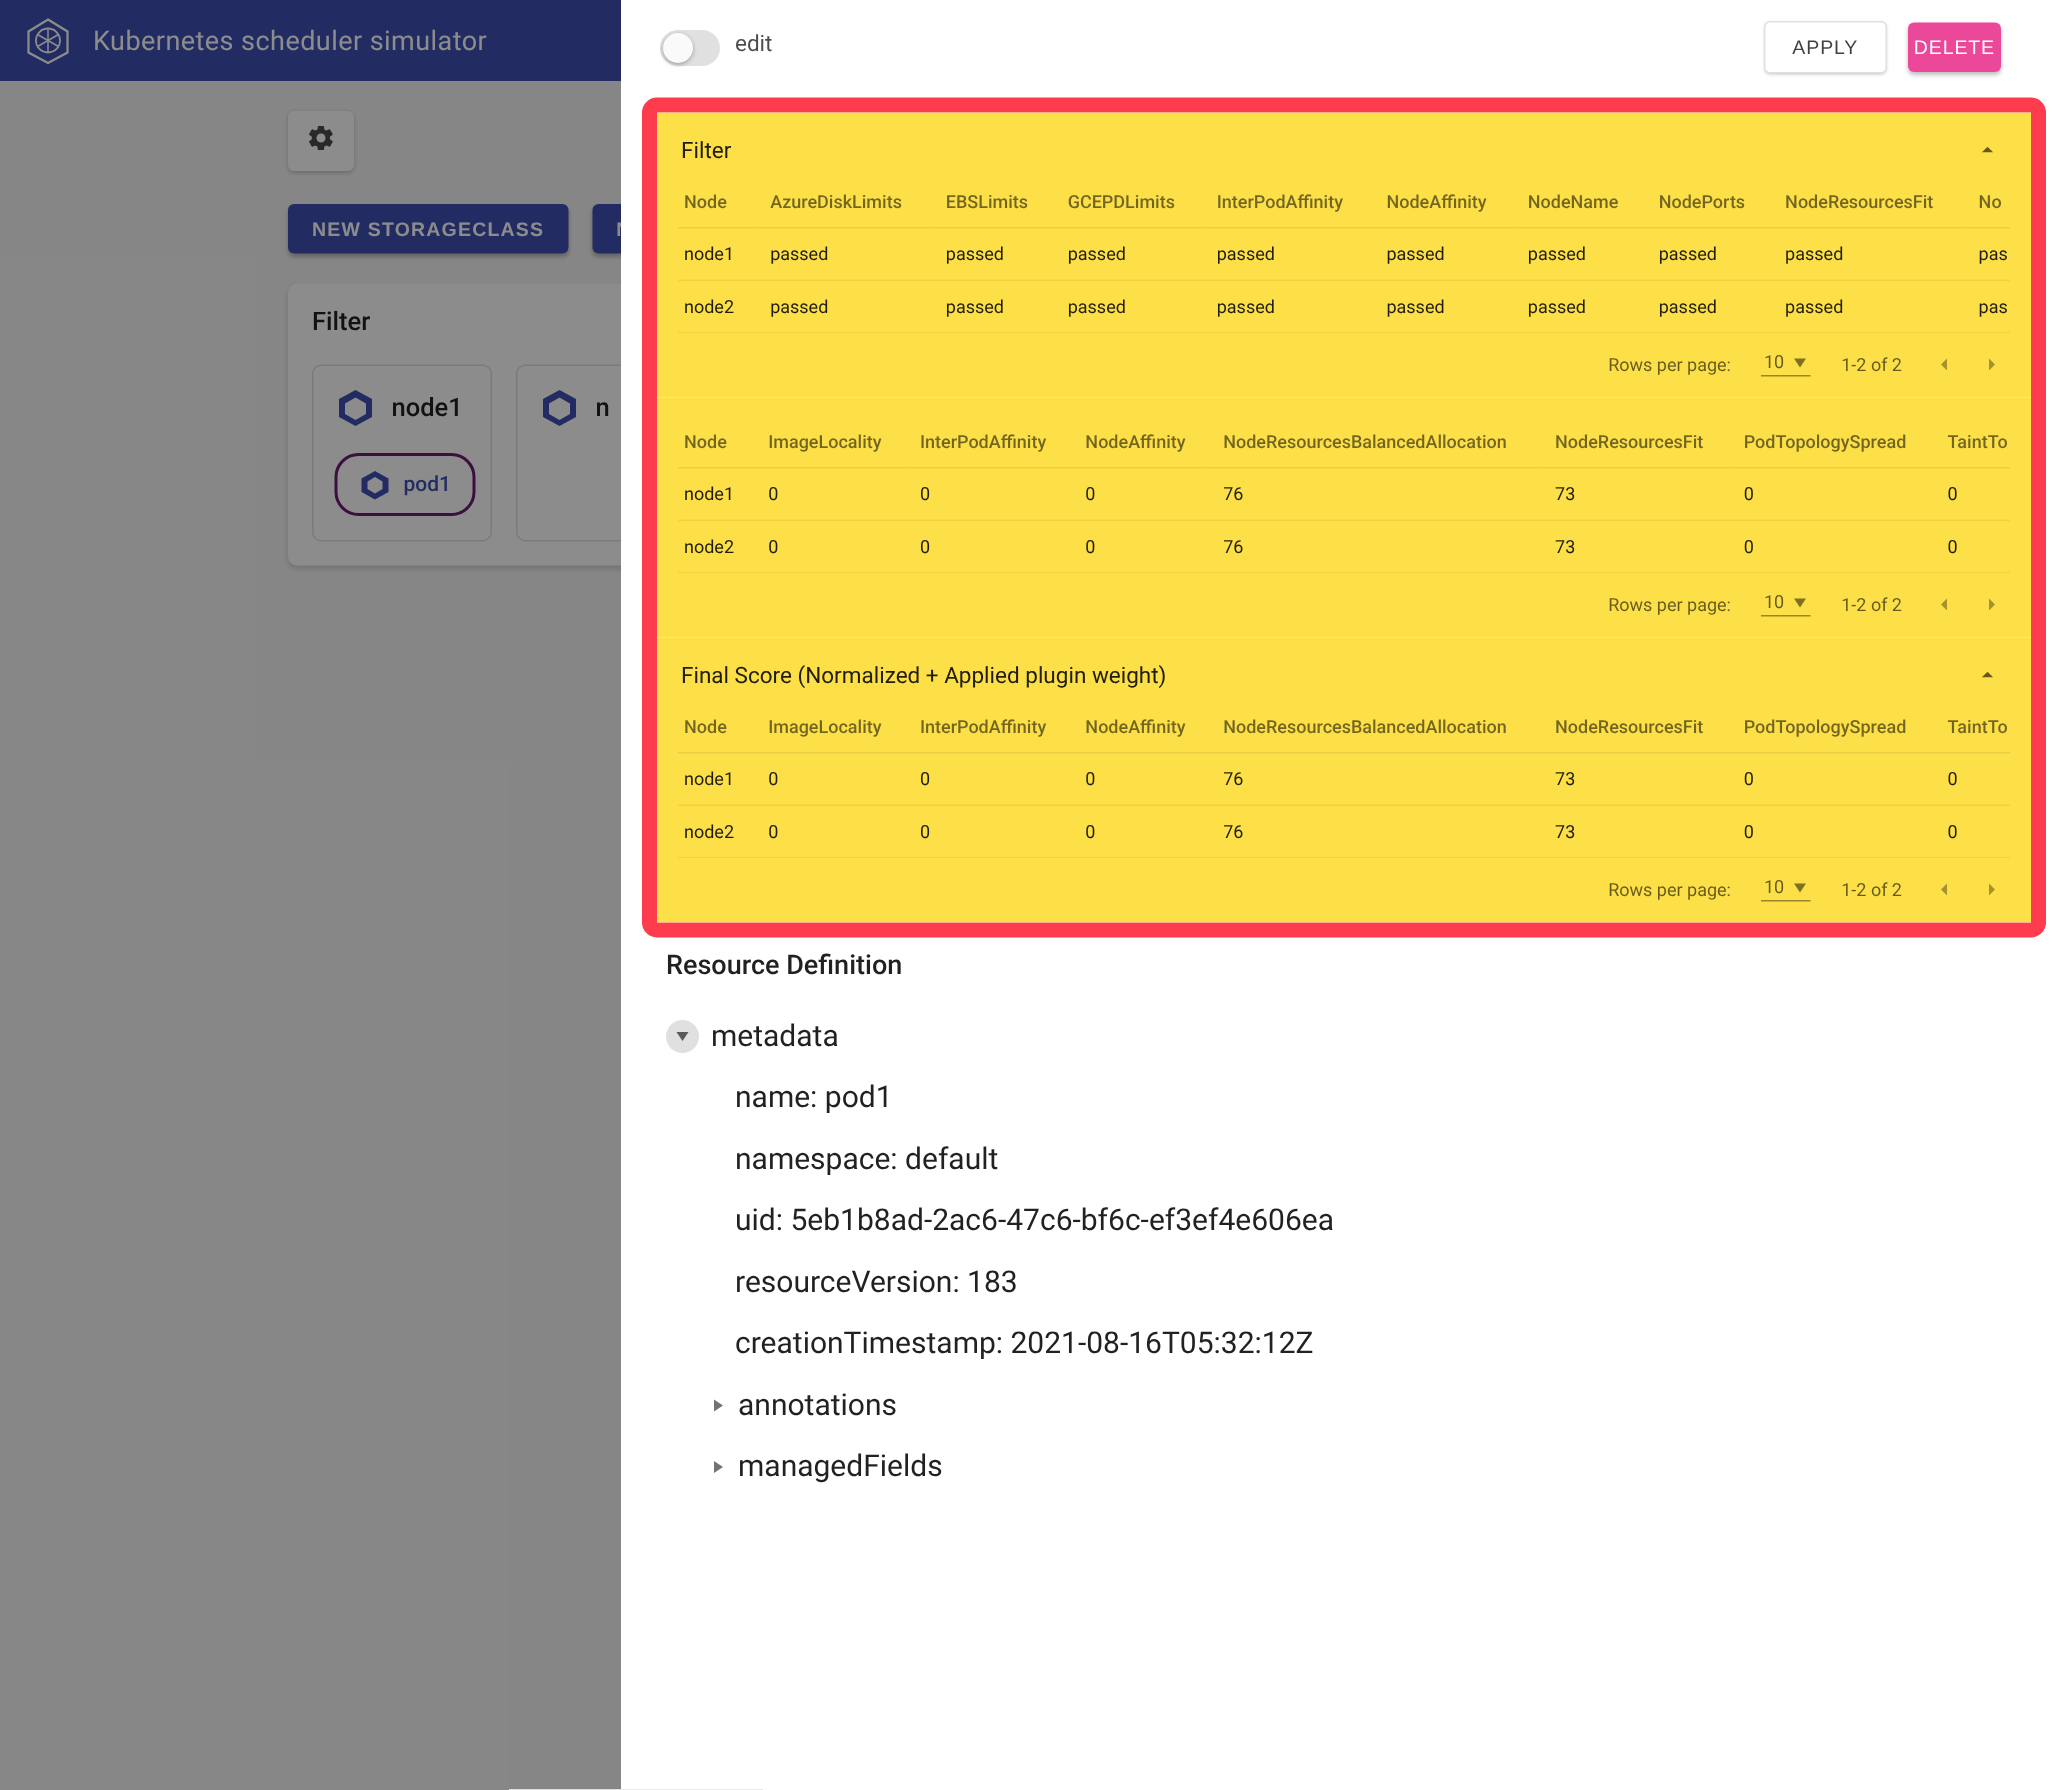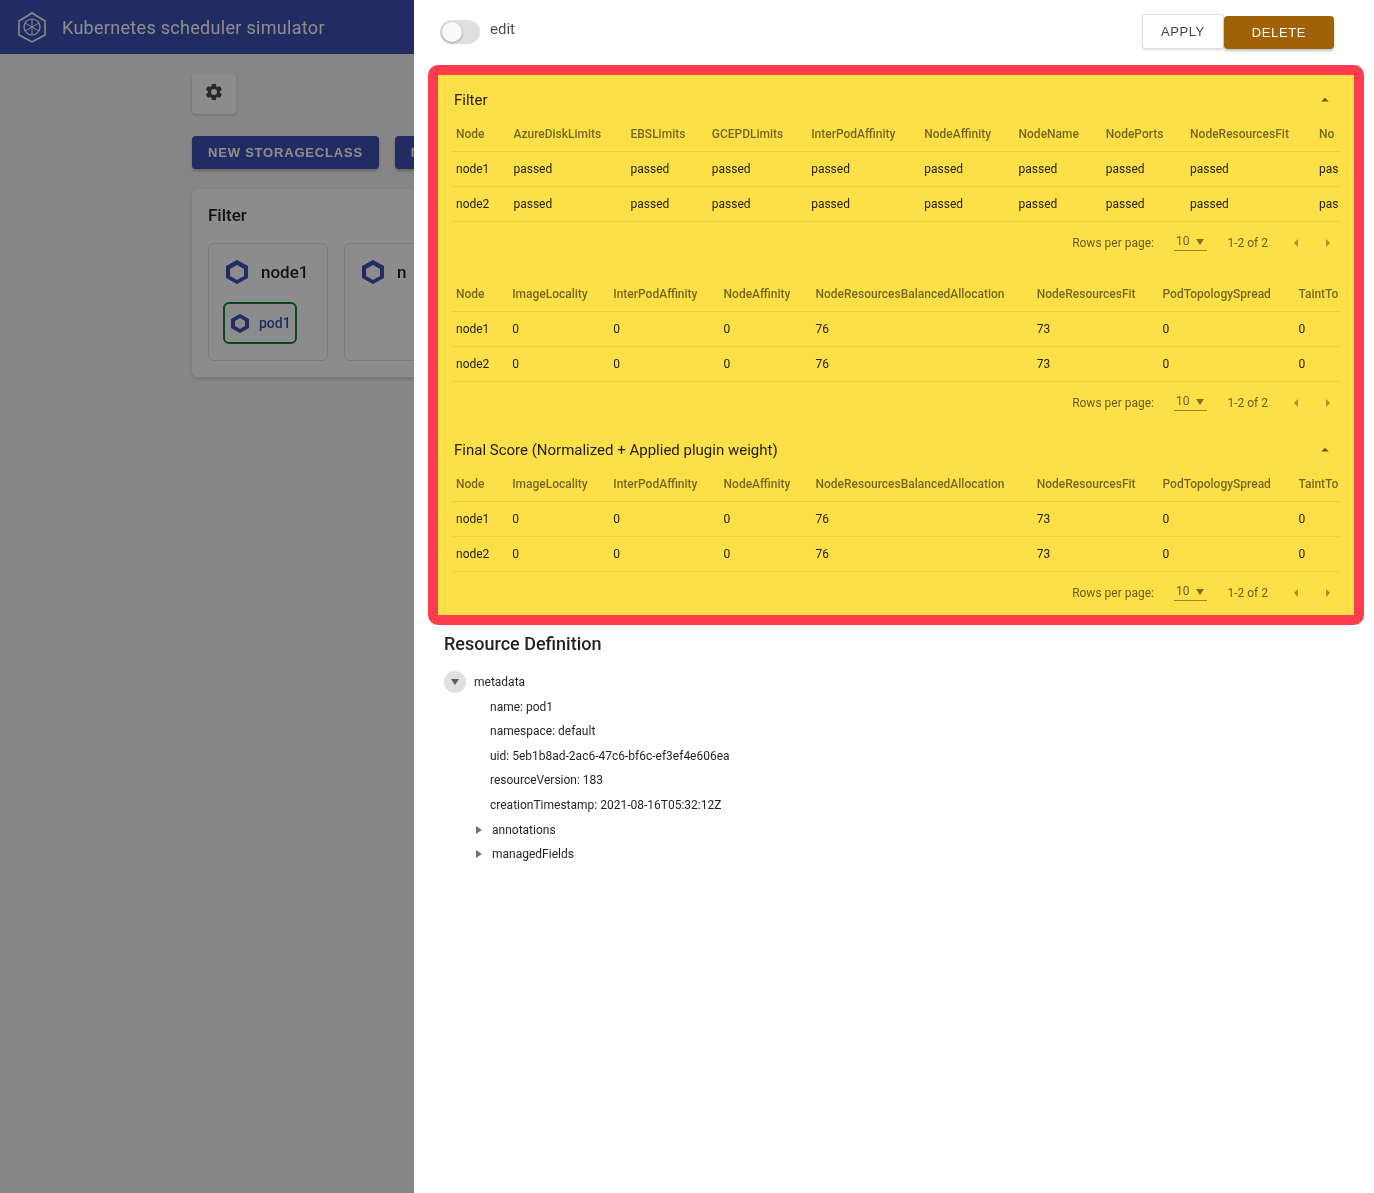--- a/index.html
+++ b/index.html
@@ -15,41 +15,41 @@
 .gear-card { background: #fff; border-radius: 4px; width: 44px; height: 40px; display: flex; align-items: center; justify-content: center; box-shadow: 0 1px 3px rgba(0,0,0,.2); margin-bottom: 22px; }
 .btn-row { display: flex; gap: 16px; margin-bottom: 20px; }
 .blue-btn { background: #3f51b5; color: #fff; font-size: 13px; font-weight: 700; letter-spacing: .8px; padding: 9px 16px; border: none; border-radius: 4px; box-shadow: 0 2px 3px rgba(0,0,0,.25); cursor: pointer; }
 .nodes-panel { background: #fff; border-radius: 6px; box-shadow: 0 2px 4px rgba(0,0,0,.15); width: 260px; padding: 16px; }
 .nodes-panel h3 { font-size: 17px; font-weight: 500; margin-bottom: 18px; }
 .node-cards { display: flex; gap: 16px; }
 .node-card { border: 1px solid #e0e0e0; border-radius: 6px; padding: 14px 14px 16px; min-width: 120px; }
 .node-head { display: flex; align-items: center; gap: 10px; margin-bottom: 16px; }
 .hex-icon { width: 28px; height: 28px; }
 .node-name { font-size: 17px; font-weight: 500; }
-.pod-chip { border: 2px solid #15803d; border-radius: 6px; display: inline-flex; align-items: center; gap: 8px; padding: 8px 4px; }
+.pod-chip { border: 2px solid #701a75; border-radius: 16px; display: inline-flex; align-items: center; gap: 8px; padding: 8px 14px; }
 .pod-icon { width: 22px; height: 22px; }
 .pod-label { font-size: 14px; color: #3f51b5; font-weight: 500; }
 
 
 .dim-overlay { position: absolute; inset: 0; background: rgba(0,0,0,.45); }
 
 
 .side-panel { position: absolute; top: 0; right: 0; width: 960px; height: 100%; background: #fff; overflow-y: auto; }
 
 
 .res-header { padding: 14px 20px 0 20px; }
 .res-title { font-size: 15px; color: rgba(0,0,0,.87); margin-bottom: 12px; }
 .header-row { display: flex; align-items: center; justify-content: space-between; padding-right: 8px; }
 .edit-toggle { display: flex; align-items: flex-start; gap: 10px; margin-left: 6px; }
 .switch { width: 40px; height: 24px; background: #e0e0e0; border-radius: 12px; position: relative; cursor: pointer; }
 .switch::after { content: ""; position: absolute; left: 2px; top: 2px; width: 20px; height: 20px; background: #fafafa; border-radius: 50%; box-shadow: 0 1px 3px rgba(0,0,0,.3); }
 .edit-label { font-size: 15px; color: rgba(0,0,0,.7); }
-.actions { display: flex; align-items: flex-end; margin-right:12px; }
+.actions { display: flex; gap: 14px; align-items: center; margin-right:12px; }
 .btn-apply { background: #fff; color: rgba(0,0,0,.75); border: 1px solid rgba(0,0,0,.12); font-weight: 500; font-size: 13px; letter-spacing: .6px; padding: 9px 18px; border-radius: 4px; box-shadow: 0 1px 2px rgba(0,0,0,.15); cursor: pointer; }
-.btn-delete { background: #a16207; color: #fff; border: none; font-weight: 500; font-size: 13px; letter-spacing: .6px; padding: 9px 28px; border-radius: 4px; box-shadow: 0 2px 3px rgba(0,0,0,.25); cursor: pointer; }
+.btn-delete { background: #ec4899; color: #fff; border: none; font-weight: 500; font-size: 13px; letter-spacing: .6px; padding: 9px 4px; border-radius: 4px; box-shadow: 0 2px 3px rgba(0,0,0,.25); cursor: pointer; }
 
 
 .highlight-box { border: 10px solid #ff3b4e; border-radius: 10px; margin: 16px 10px 0 14px; overflow: hidden; }
 
 
 .section { background: #fde047; padding: 12px 14px 0 14px; }
 .section + .section { border-top: none; }
 .sec-head { display: flex; align-items: center; justify-content: space-between; padding: 4px 6px 8px 2px; }
 .sec-title { font-size: 15px; font-weight: 400; }
 .chevron { width: 18px; height: 18px; color: rgba(0,0,0,.6); cursor: pointer; }
@@ -62,21 +62,21 @@
 th:first-child, td:first-child { padding-left: 4px; }
 
 .table-footer { display: flex; justify-content: flex-end; align-items: center; gap: 20px; font-size: 12px; color: rgba(0,0,0,.6); padding: 12px 4px 14px; }
 .rows-sel { display: flex; align-items: center; gap: 6px; border-bottom: 1px solid rgba(0,0,0,.4); padding: 0 2px 2px; cursor: pointer; }
 .pager-icons { display: flex; gap: 16px; }
 .pager-icons .nav-ic { width: 16px; height: 16px; color: rgba(0,0,0,.35); cursor: pointer; }
 
 
 .resdef { padding: 8px 30px 40px 30px; }
 .resdef h2 { font-size: 18px; font-weight: 500; margin-bottom: 16px; }
-.tree { font-size: 12px; line-height: 2.05; }
+.tree { font-size: 20px; line-height: 2.05; }
 .tree-row { display: flex; align-items: center; gap: 8px; }
 .tri { width: 10px; height: 10px; display: inline-block; }
 .tri svg { display: block; }
 .circ { width: 22px; height: 22px; border-radius: 50%; background: #e0e0e0; display: inline-flex; align-items: center; justify-content: center; }
 .indent-1 { padding-left: 20px; }
 .indent-2 { padding-left: 46px; }
 </style>
 </head>
 <body>
 

